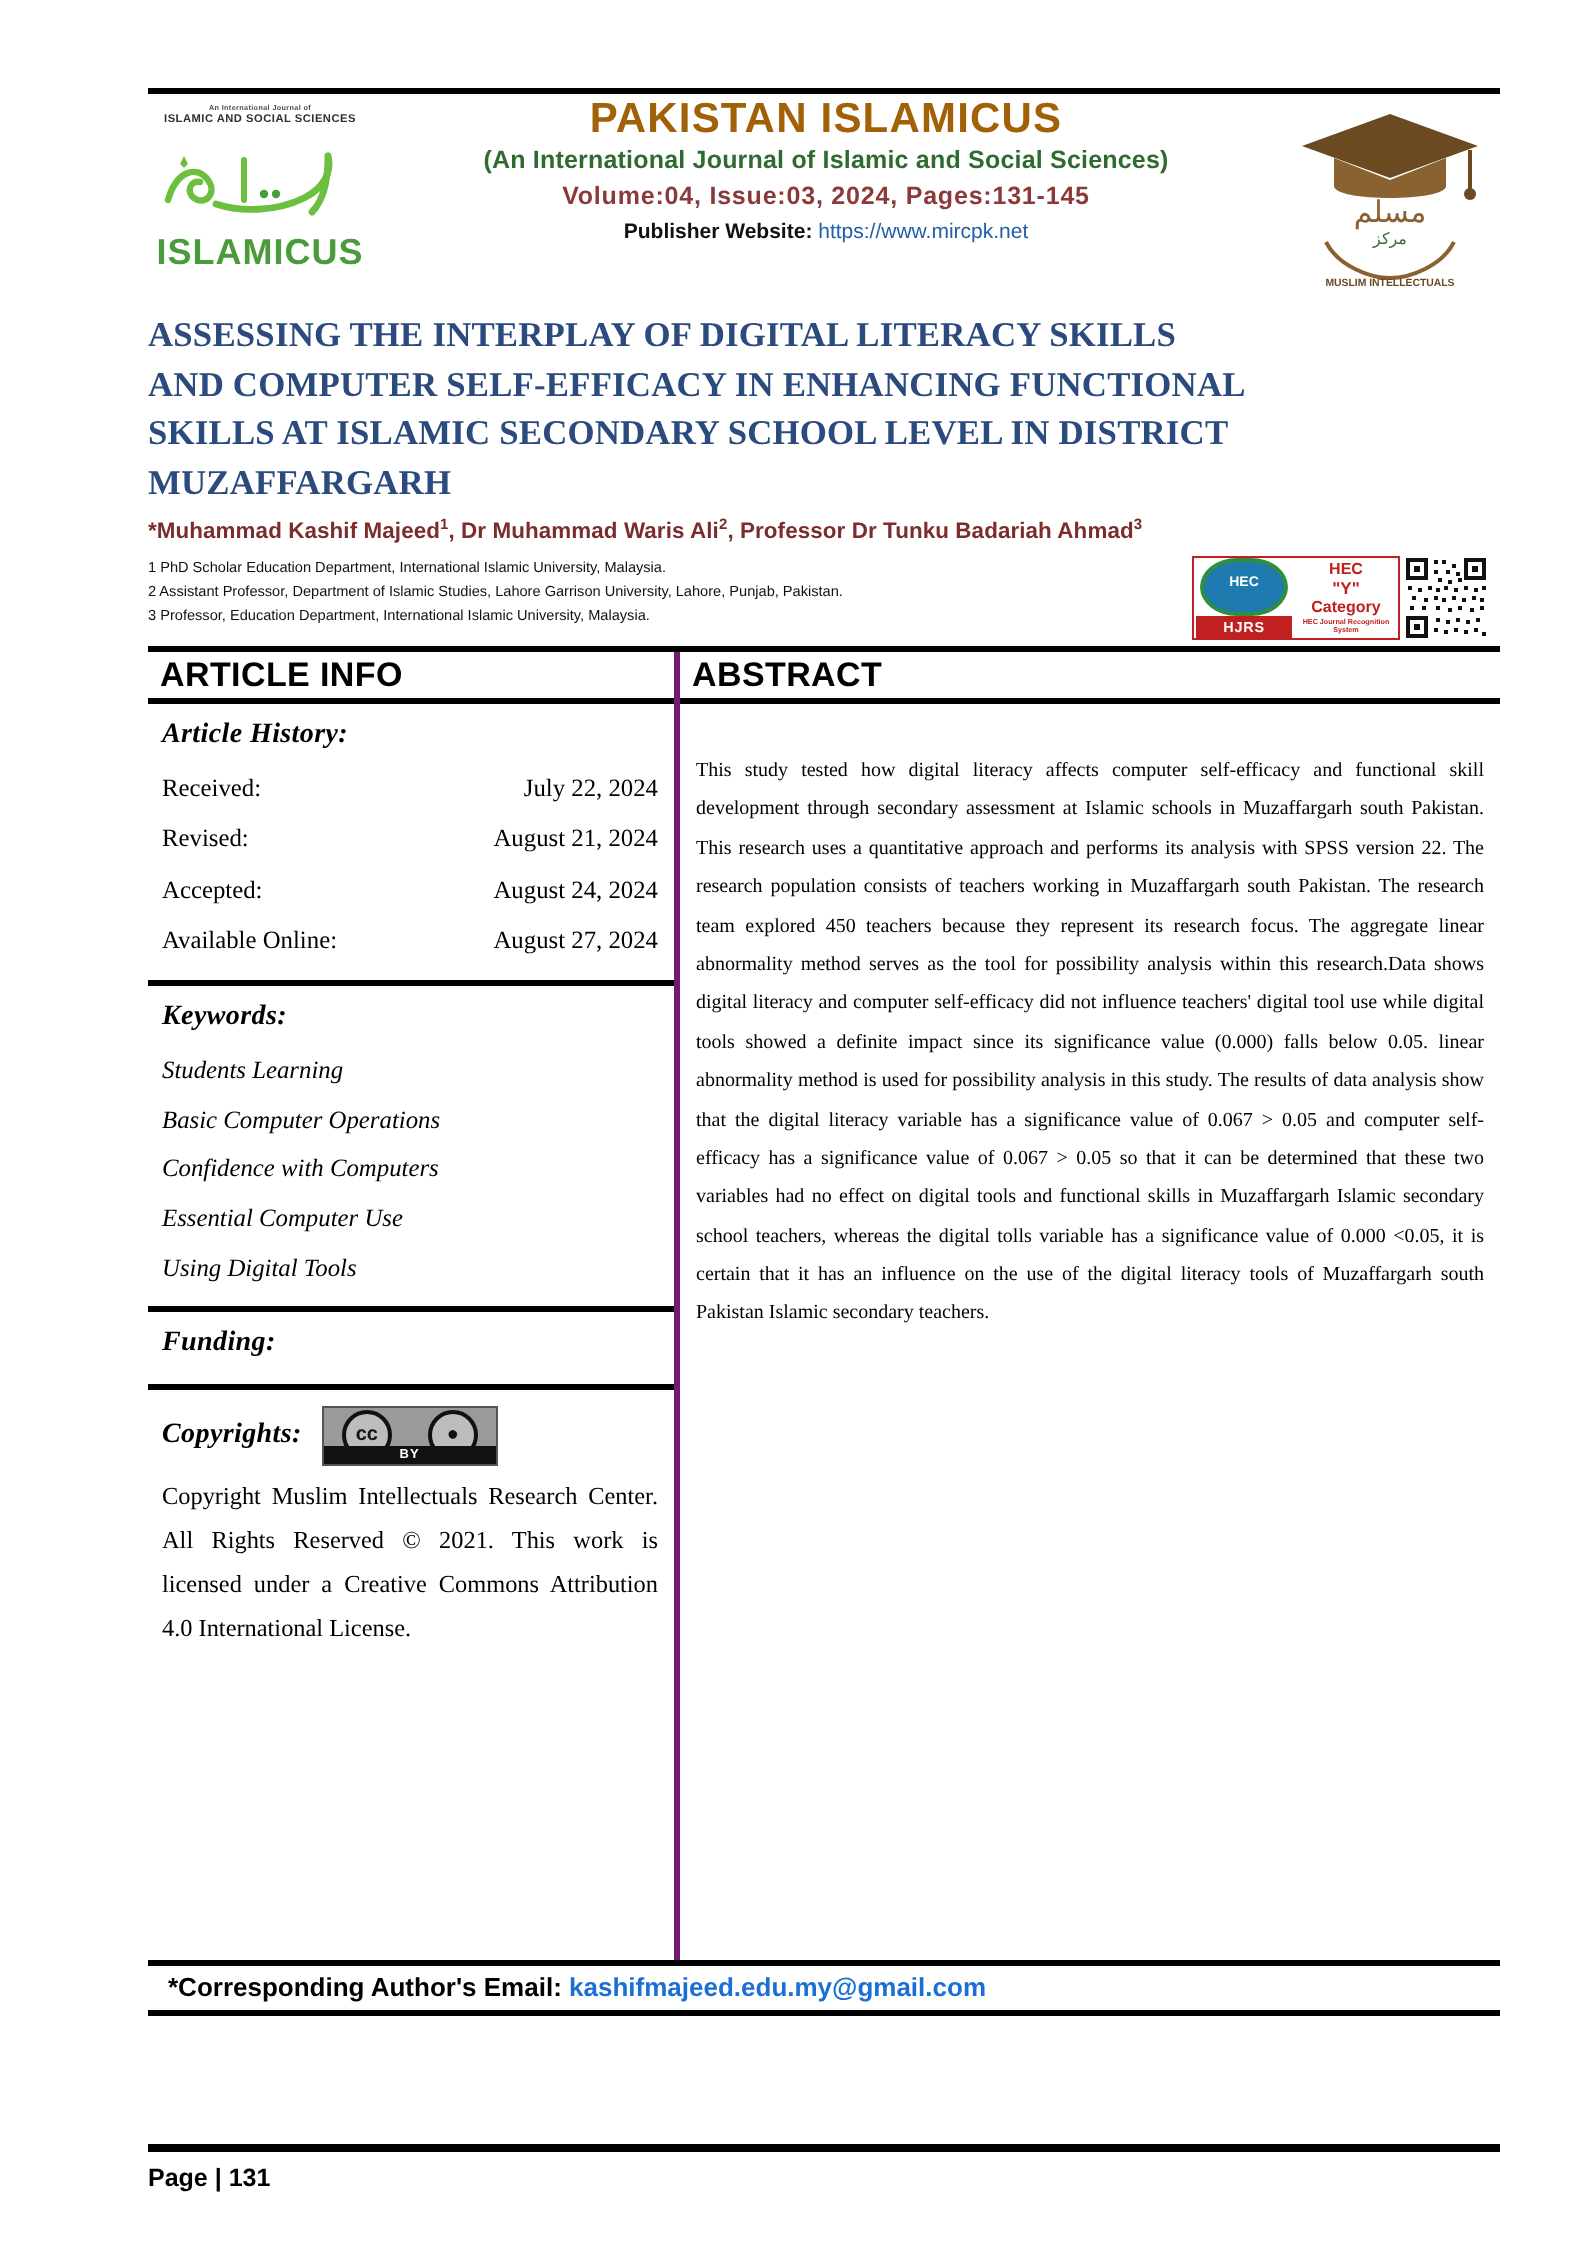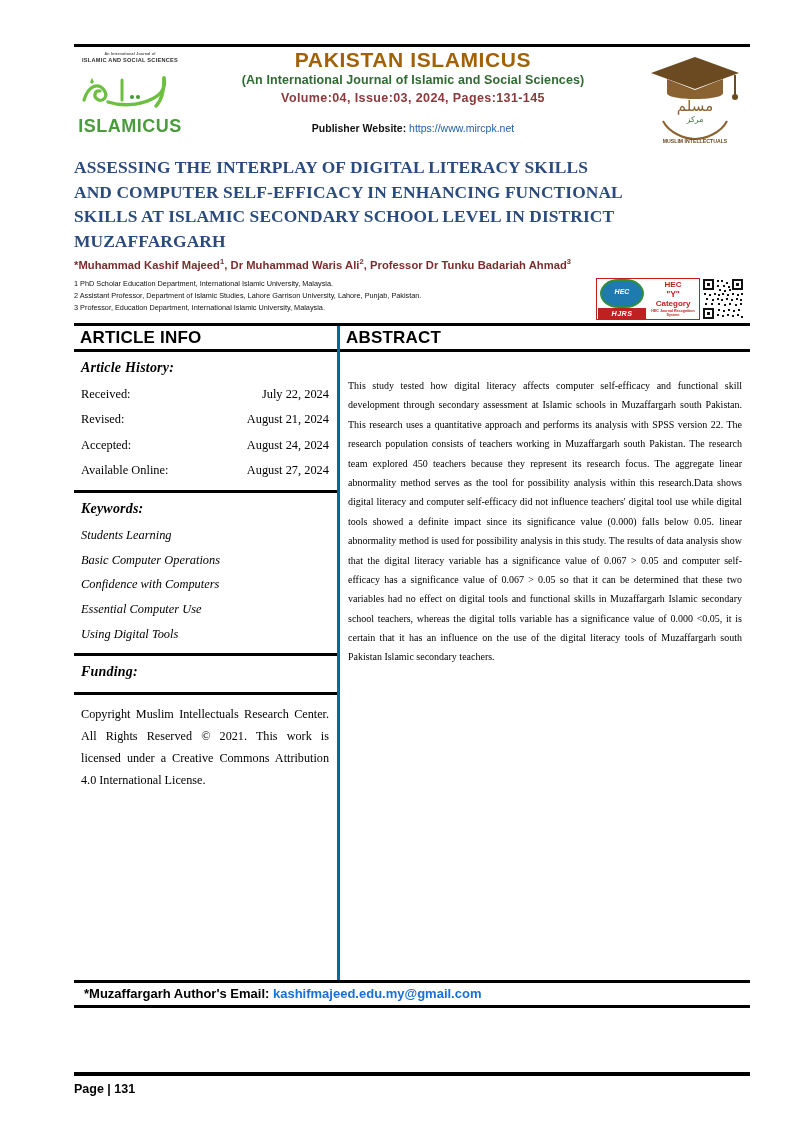--- a/index.html
+++ b/index.html
@@ -35,21 +35,21 @@
   }
   .vol-line{
     font-family:"Liberation Sans",sans-serif;font-weight:bold;font-size:12.5px;
     color:#8a3a3a;letter-spacing:.4px;margin-top:5px;line-height:1.1;
   }
   .web-line{
     font-family:"Liberation Sans",sans-serif;font-weight:bold;font-size:10.5px;
     color:#111;margin-top:4px;line-height:1.25;
   }
   .web-line .url{font-weight:normal;color:#1f5fa8;}
-  .web-line.second{margin-top:16px;}
+  .web-line.second{margin-top:4px;}
 
   .logo-right{width:110px;display:flex;align-items:flex-start;justify-content:center;padding-top:2px;}
   .cap{width:96px;height:98px;}
 
   
   .paper-title{
     position:absolute;left:74px;top:155px;width:676px;
     font-family:"Liberation Serif",serif;
     font-size:17.4px;font-weight:bold;color:#2b4a7d;
     line-height:1.42;text-align:justify;letter-spacing:.1px;
@@ -67,38 +67,38 @@
   
   .affils{
     position:absolute;left:74px;top:278px;width:520px;
     font-family:"Liberation Sans",sans-serif;font-size:7.3px;color:#111;
     line-height:1.62;
   }
 
   
   .badges{position:absolute;left:596px;top:277px;width:154px;height:44px;display:flex;align-items:center;gap:2px;}
   .hec-badge{width:104px;height:42px;border:1px solid #c02020;box-sizing:border-box;display:flex;background:#fff;}
-  .hec-left{width:50px;position:relative;display:flex;flex-direction:column;align-items:center;justify-content:center;font-style:italic;}
+  .hec-left{width:50px;position:relative;display:flex;flex-direction:column;align-items:center;justify-content:center;}
   .hec-emblem{width:40px;height:26px;border-radius:50%/60%;background:#1f7ab0;position:relative;overflow:hidden;border:2px solid #2e8f3e;}
   .hec-emblem:after{content:"HEC";position:absolute;left:0;right:0;top:7px;text-align:center;font-family:"Liberation Sans",sans-serif;font-size:7px;font-weight:bold;color:#fff;}
   .hjrs{width:48px;height:11px;background:#c02020;color:#fff;font-family:"Liberation Sans",sans-serif;font-size:7.2px;font-weight:bold;text-align:center;line-height:11px;letter-spacing:.4px;}
   .hec-right{flex:1;display:flex;flex-direction:column;align-items:center;justify-content:center;line-height:1;}
   .hec-right .b1{font-family:"Liberation Sans",sans-serif;font-size:8px;font-weight:bold;color:#c02020;}
   .hec-right .b2{font-family:"Liberation Sans",sans-serif;font-size:8.5px;font-weight:bold;color:#c02020;margin-top:1px;}
   .hec-right .b3{font-family:"Liberation Sans",sans-serif;font-size:8px;font-weight:bold;color:#c02020;margin-top:1px;}
   .hec-right .b4{font-family:"Liberation Sans",sans-serif;font-size:3.6px;font-weight:bold;color:#c02020;margin-top:1px;text-align:center;line-height:1.15;}
   .qr{width:42px;height:42px;}
 
   
   .infoblock{
     position:absolute;left:74px;top:323px;width:676px;height:660px;
     border-top:3px solid #000;border-bottom:3px solid #000;
     box-sizing:border-box;display:flex;
   }
-  .col-left{width:266px;border-right:3px solid #0369a1;box-sizing:border-box;}
+  .col-left{width:266px;border-right:3px solid #701a75;box-sizing:border-box;}
   .col-right{flex:1;box-sizing:border-box;}
 
   .sec-head{
     font-family:"Liberation Sans",sans-serif;font-weight:bold;font-size:17px;
     letter-spacing:.2px;padding:2px 0 1px 6px;border-bottom:3px solid #000;
   }
   .sec-head.abs{padding-left:6px;}
 
   .panel{padding:8px 8px 6px 7px;border-bottom:3px solid #000;}
   .panel:last-child{border-bottom:none;}
@@ -310,31 +310,39 @@
         <div class="kw">Confidence with Computers</div>
         <div class="kw">Essential Computer Use</div>
         <div class="kw">Using Digital Tools</div>
       </div>
 
       <div class="panel">
         <div class="panel-title">Funding:</div>
       </div>
 
       <div class="panel">
+        <div class="cc-row">
+          <div class="panel-title" style="margin-bottom:0">Copyrights:</div>
+          <div class="cc-badge">
+            <div class="circ">cc</div>
+            <div class="circ">●</div>
+            <div class="by">BY</div>
+          </div>
+        </div>
         <div class="body-text">Copyright Muslim Intellectuals Research Center. All Rights Reserved © 2021. This work is licensed under a Creative Commons Attribution 4.0 International License.</div>
       </div>
     </div>
 
     <div class="col-right">
       <div class="sec-head abs">ABSTRACT</div>
       <div class="abs-text">This study tested how digital literacy affects computer self-efficacy and functional skill development through secondary assessment at Islamic schools in Muzaffargarh south Pakistan. This research uses a quantitative approach and performs its analysis with SPSS version 22. The research population consists of teachers working in Muzaffargarh south Pakistan. The research team explored 450 teachers because they represent its research focus. The aggregate linear abnormality method serves as the tool for possibility analysis within this research.Data shows digital literacy and computer self-efficacy did not influence teachers' digital tool use while digital tools showed a definite impact since its significance value (0.000) falls below 0.05. linear abnormality method is used for possibility analysis in this study. The results of data analysis show that the digital literacy variable has a significance value of 0.067 &gt; 0.05 and computer self-efficacy has a significance value of 0.067 &gt; 0.05 so that it can be determined that these two variables had no effect on digital tools and functional skills in Muzaffargarh Islamic secondary school teachers, whereas the digital tolls variable has a significance value of 0.000 &lt;0.05, it is certain that it has an influence on the use of the digital  literacy tools of Muzaffargarh south Pakistan Islamic secondary teachers.</div>
     </div>
   </div>
 
   <div class="corr">
-    <span>*Muzaffargarh Author's Email:</span>
+    <span>*Corresponding Author's Email:</span>
     <span class="mail">kashifmajeed.edu.my@gmail.com</span>
   </div>
 
   <div class="footrule"></div>
   <div class="pagenum">Page | 131</div>
 
 </div>
 
 </body></html>

